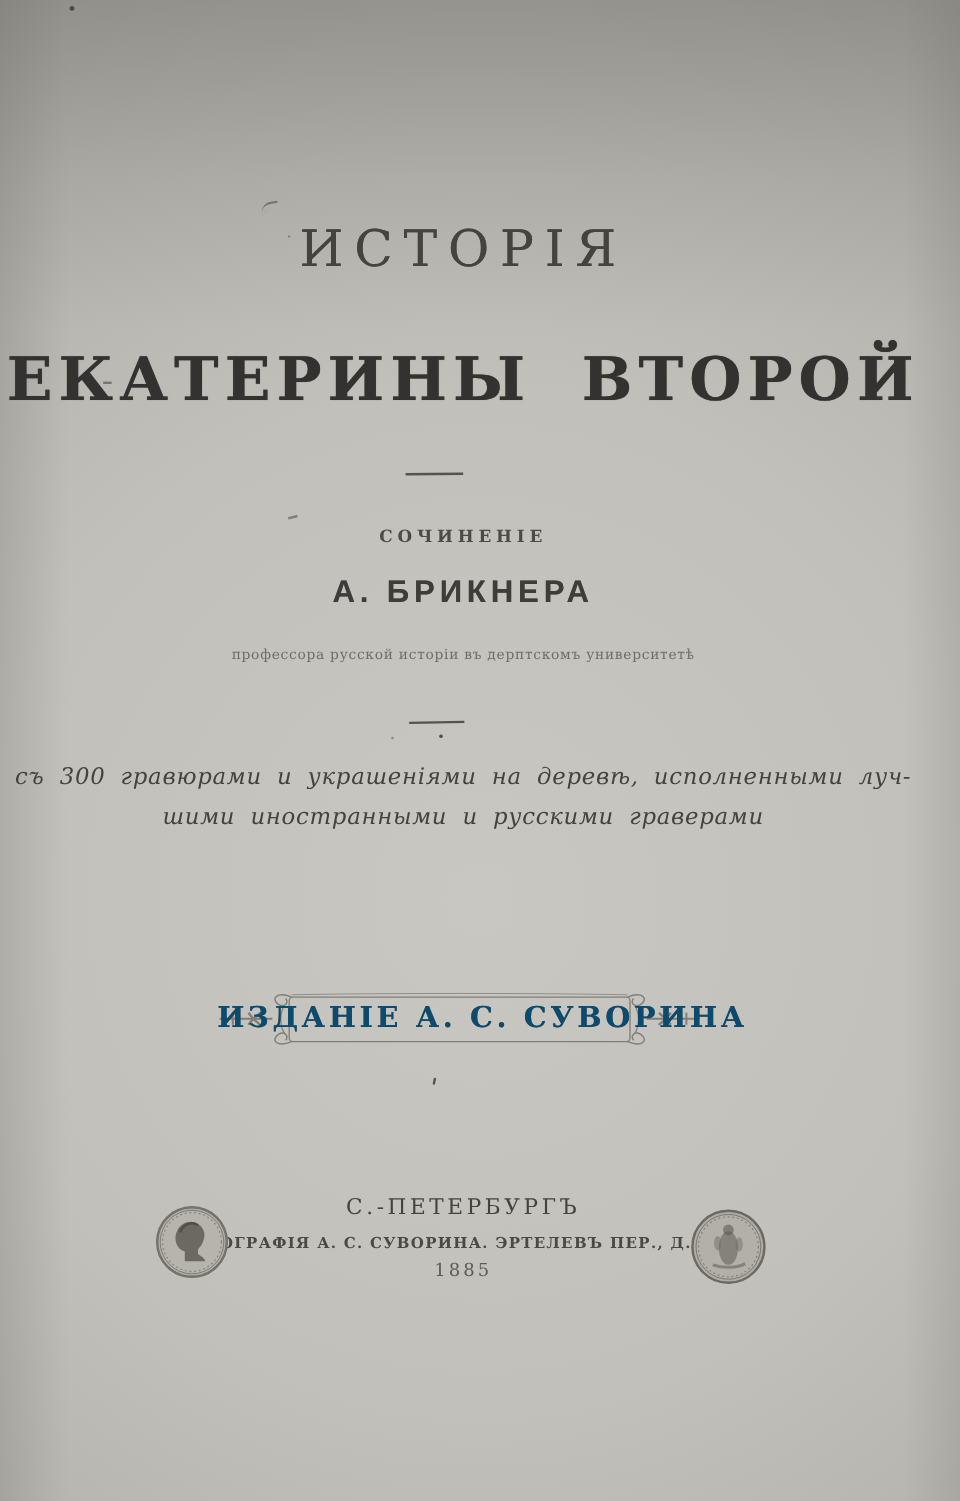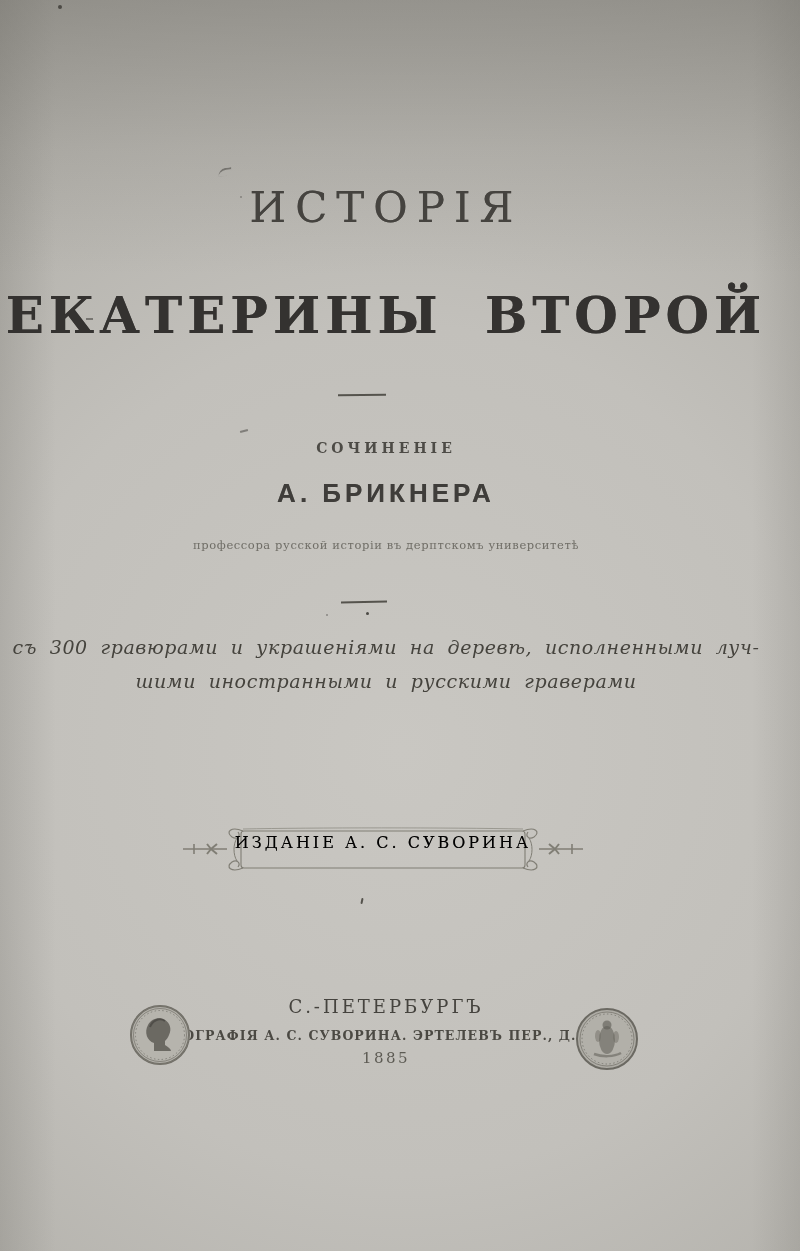--- a/index.html
+++ b/index.html
@@ -18,21 +18,21 @@
   .rule{position:absolute;background:#55534d;}
   .rule1{left:352px;top:394px;width:48px;height:2px;transform:rotate(-.6deg);}
   .rule2{left:355px;top:601px;width:46px;height:1.6px;transform:rotate(-1deg);}
   .soch{top:440px;font-size:14px;font-weight:700;letter-spacing:4px;color:#4d4b46;filter:blur(.2px);}
   .auth{top:478px;font-family:"Liberation Sans",sans-serif;font-size:26px;font-weight:700;letter-spacing:4px;color:#3f3d3a;text-shadow:0 0 .5px rgba(60,58,54,.6);}
   .affil{top:538px;font-size:11.5px;color:#6f6d66;letter-spacing:.6px;filter:blur(.45px);}
   .ed1{top:636px;font-style:italic;font-size:19px;letter-spacing:.6px;word-spacing:6px;color:#45433d;filter:blur(.25px);}
   .ed2{top:670px;font-style:italic;font-size:19px;letter-spacing:.6px;word-spacing:6px;color:#45433d;filter:blur(.25px);}
   .banner{position:absolute;left:195px;top:820px;width:404px;height:60px;}
   .banner svg{position:absolute;left:0;top:0;}
-  .banner .btxt{position:absolute;left:0;right:0;top:13px;text-align:center;font-size:16px;font-weight:400;letter-spacing:3px;color:#000000;white-space:nowrap;text-shadow:0 0 .5px rgba(55,53,50,.6);}
+  .banner .btxt{position:absolute;left:0;right:0;top:13px;text-align:center;font-size:24px;font-weight:700;letter-spacing:3px;color:#0c4a6e;white-space:nowrap;text-shadow:0 0 .5px rgba(55,53,50,.6);}
   .city{top:996px;font-size:18px;letter-spacing:3px;color:#45433e;font-weight:500;}
   .printer{top:1028px;font-size:12.5px;font-weight:700;letter-spacing:1.1px;color:#4b4943;filter:blur(.25px);}
   .year{top:1049px;font-size:15px;letter-spacing:2.5px;color:#5d5b54;}
   .medal{position:absolute;}
   .medal-left{left:128px;top:1003px;}
   .medal-right{left:574px;top:1006px;}
   .speck{position:absolute;background:#4c4a45;border-radius:50%;}
   .speck.dot1{left:58px;top:5px;width:4px;height:4px;}
   .speck.dot2{left:366px;top:612px;width:3px;height:3px;}
   .speck.dot3{left:326px;top:614px;width:2px;height:2px;opacity:.5;}

